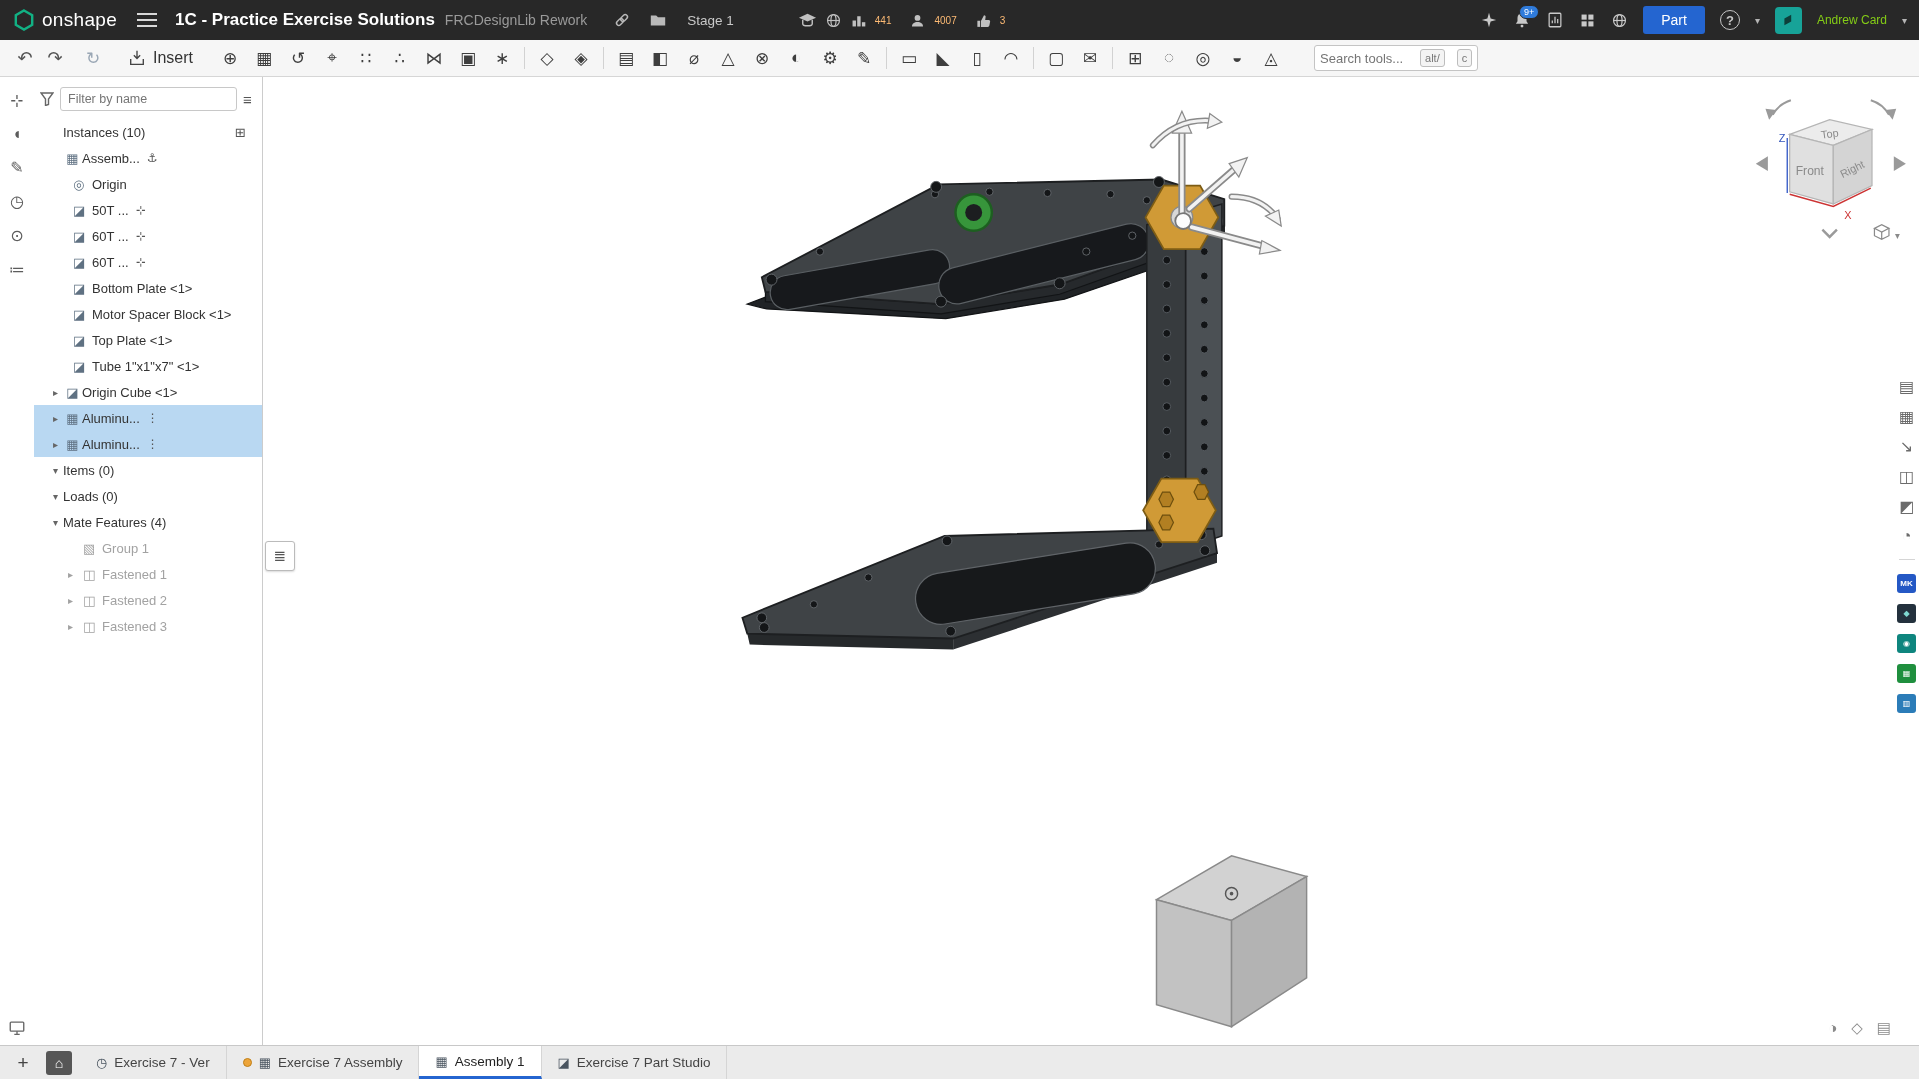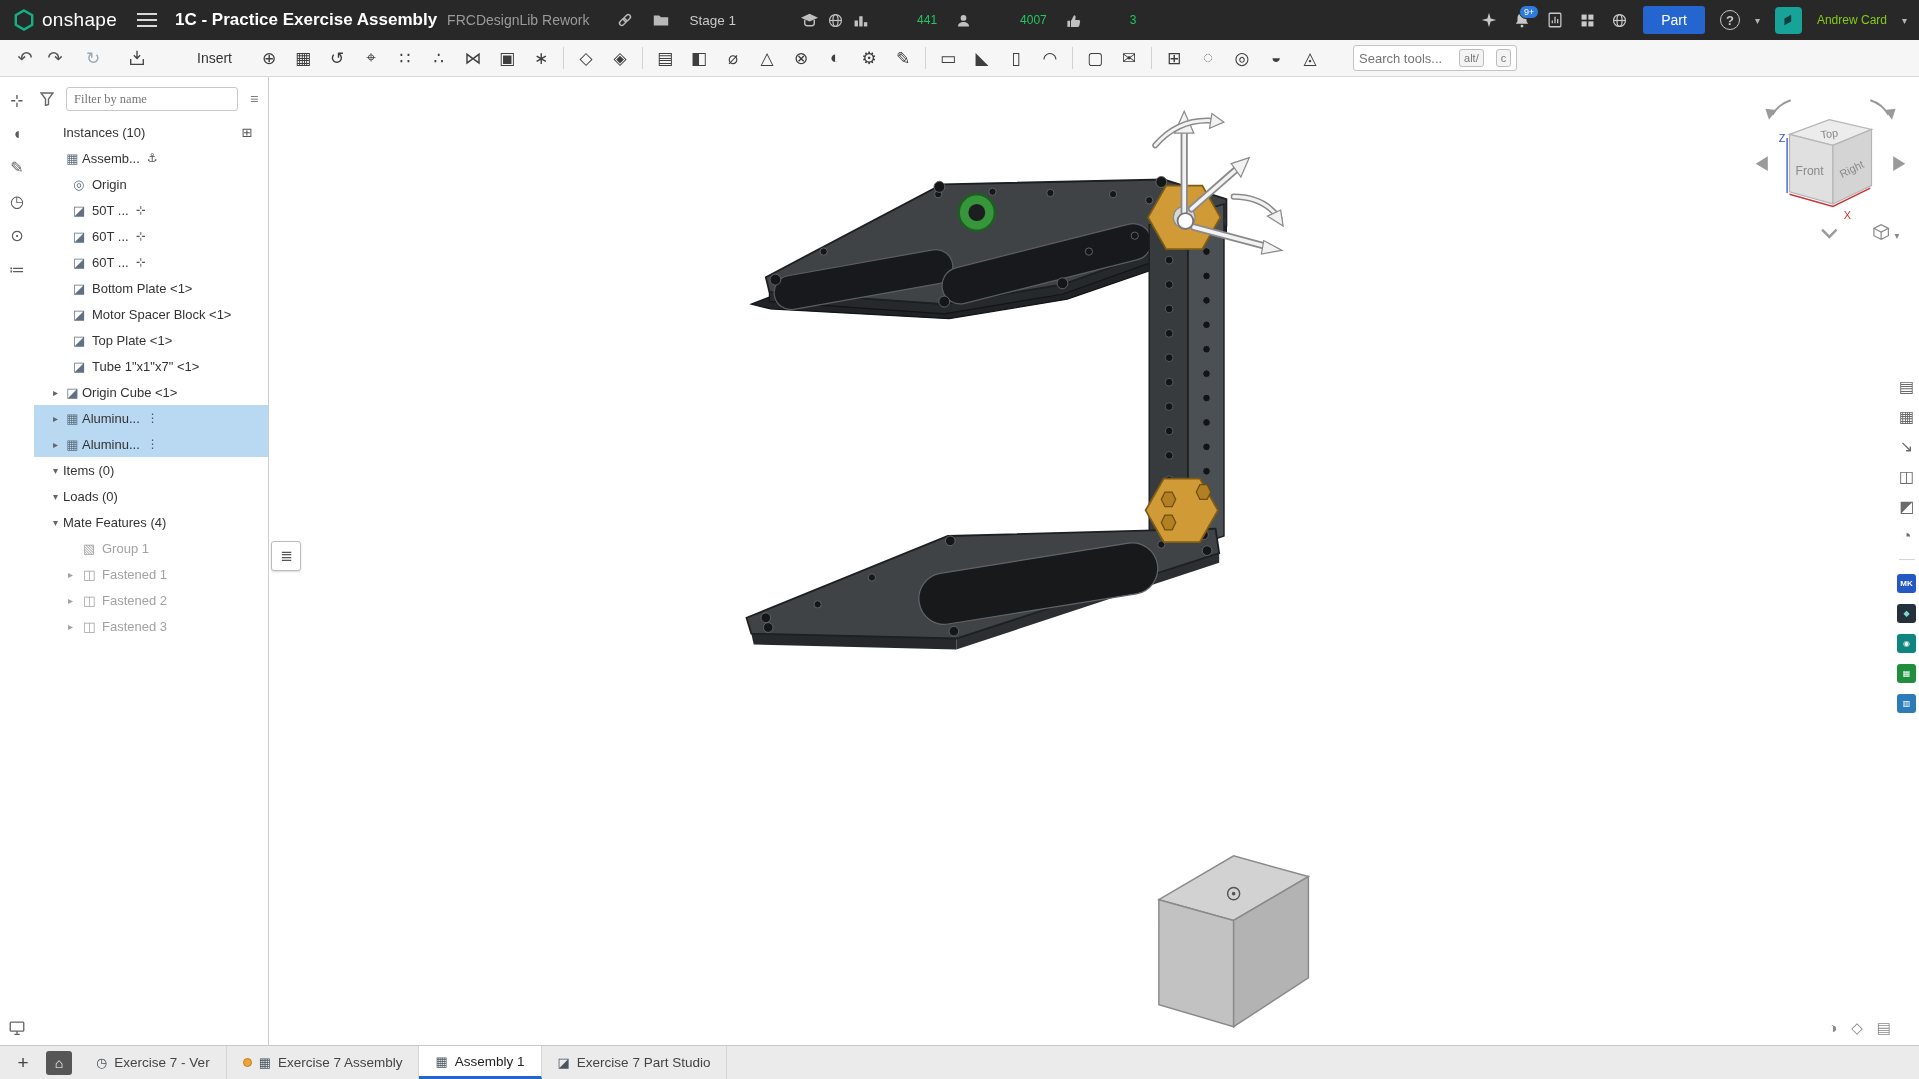--- a/index.html
+++ b/index.html
@@ -14,57 +14,57 @@
   .hamburger { width:20px; margin:0 18px 0 20px; cursor:pointer; }
   .hamburger i { display:block; height:2px; background:#d8d8d8; margin:4px 0; }
   .doc-title { font-size:17px; font-weight:bold; color:#fff; white-space:nowrap; }
   .doc-subtitle { font-size:14px; color:#9a9a9a; margin-left:10px; white-space:nowrap; }
   .ic { display:inline-flex; align-items:center; justify-content:center; }
   .ic svg { display:block; }
   .tb-link { margin-left:26px; }
   .tb-folder { margin-left:18px; }
   .ws-label { font-size:13.5px; color:#c9c9c9; margin-left:20px; }
   .stats { display:flex; align-items:center; margin-left:64px; gap:8px; }
-  .stat-num { font-size:12px; color:#22c55e; margin-right:10px;margin-left:40px; }
+  .stat-num { font-size:10px; color:#fdba74; margin-right:10px; }
   .right-cluster { margin-left:auto; display:flex; align-items:center; gap:15px; }
   .bell-wrap { position:relative; }
   .badge { position:absolute; top:-6px; right:-8px; background:#2f7bdb; color:#fff; font-size:9px;
     padding:1px 4px; border-radius:8px; border:1px solid #282828; }
   .share-btn { background:#2465d0; color:#fff; border:none; border-radius:3px; padding:6px 18px;
     font-size:14px; font-family:inherit; cursor:pointer; }
   .help-btn { width:20px; height:20px; border:1.5px solid #c6c6c6; border-radius:50%; color:#c6c6c6;
     font-size:13px; font-weight:bold; display:flex; align-items:center; justify-content:center; }
   .avatar { width:27px; height:27px; border-radius:4px; background:#17a398; display:flex; align-items:center; justify-content:center; }
   .user-name { font-size:12px; color:#84cc16; }
   .caret { color:#b5b5b5; font-size:10px; }
 
   
   .toolbar { flex:0 0 37px; background:#f6f6f6; border-bottom:1px solid #d6d6d6; display:flex; align-items:center; padding:0 10px; }
   .tbtn { font-size:18px; color:#555; width:30px; height:28px; display:flex; align-items:center; justify-content:center; border-radius:3px; cursor:pointer; }
   .sync-btn { color:#9aa7b5; font-size:17px; width:26px; height:26px; border-radius:50%; margin:0 10px; display:flex; align-items:center; justify-content:center; }
   .insert-btn { display:flex; align-items:center; gap:7px; padding:0 12px; height:30px; cursor:pointer; }
-  .insert-label { font-size:14px; color:#333;margin-left:44px; }
+  .insert-label { font-size:16px; color:#333; }
   #toolbar-icons { display:flex; align-items:center; margin-left:8px; }
   .tbicon { width:34px; height:30px; display:flex; align-items:center; justify-content:center; font-size:17px; color:#3e3e3e; border-radius:3px; cursor:pointer; }
   .tdiv { width:1px; height:22px; background:#d2d2d2; margin:0 5px; }
   .search-wrap { margin-left:26px; display:flex; align-items:center; height:26px; background:#fff;
     border:1px solid #c4c4c4; border-radius:3px; padding:0 5px; }
   .search-wrap input { border:none; outline:none; width:88px; font-size:13px; font-family:inherit; color:#444; }
   .kbd { font-size:11px; color:#777; border:1px solid #bdbdbd; border-radius:3px; background:#f4f4f4; padding:0 4px; margin-left:12px; line-height:16px; }
 
   
   .main { flex:1; display:flex; min-height:0; position:relative; }
 
   
   .sidebar { flex:0 0 245px; border-right:1px solid #ccc; background:#fff; display:flex; position:relative; }
   .rail { width:34px; display:flex; flex-direction:column; align-items:center; padding-top:14px; gap:15px; position:relative; }
   .rail .ricon { font-size:16px; color:#5c5c5c; cursor:pointer; }
   .rail-bottom { position:absolute; bottom:8px; left:8px; }
   .treewrap { flex:1; padding-top:8px; overflow:hidden; }
-  .filterrow { display:flex; align-items:center; padding:2px 10px 8px 6px; gap:12px;font-family:Liberation Serif, serif; }
+  .filterrow { display:flex; align-items:center; padding:2px 10px 8px 6px; gap:6px; }
   .filterinput { flex:1; min-width:0; border:1px solid #c8c8c8; border-radius:3px; height:24px; padding:0 7px; font-size:12.5px; font-family:inherit; color:#444; }
   .listic { font-size:15px; color:#555; cursor:pointer; }
   .trow { height:26px; display:flex; align-items:center; font-size:13px; color:#333; cursor:pointer; white-space:nowrap; }
   .trow.ind0 { padding-left:14px;text-align:center; } .trow.ind1 { padding-left:24px; } .trow.ind2 { padding-left:34px; }
   .trow.selected { background:#b9d8f2; }
   .trow.muted, .trow.muted .ticn, .trow.muted .exp { color:#a2a2a2; }
   .exp { width:15px; font-size:10px; color:#666; flex:0 0 15px; }
   .ticn { width:19px; font-size:13px; color:#5f7182; flex:0 0 19px; }
   .tlabel { overflow:hidden; text-overflow:ellipsis; }
   .ricn { margin-left:7px; font-size:12px; color:#555; }
@@ -106,21 +106,21 @@
       <svg class="logo-hex" viewBox="0 0 24 24">
           <path d="M12 2.5l8.2 4.7v9.6L12 21.5l-8.2-4.7V7.2z" fill="none" stroke="#12b184" stroke-width="2.4"></path>
         </svg>
     </span>
     <span class="logo-text">onshape</span>
     <div class="hamburger">
         <i></i>
         <i></i>
         <i></i>
       </div>
-    <span class="doc-title">1C - Practice Exercise Assembly</span>
+    <span class="doc-title">1C - Practice Exercise Solutions</span>
     <span class="doc-subtitle">FRCDesignLib Rework</span>
     <span class="ic tb-link">
       <svg width="18" height="18" viewBox="0 0 20 20">
           <g transform="rotate(-45 10 10)" fill="none" stroke="#b9b9b9" stroke-width="1.6">
             <rect x="2.5" y="7.5" width="8.5" height="5" rx="2.5"></rect>
             <rect x="9" y="7.5" width="8.5" height="5" rx="2.5"></rect>
           </g>
         </svg>
     </span>
     <span class="ic tb-folder">

